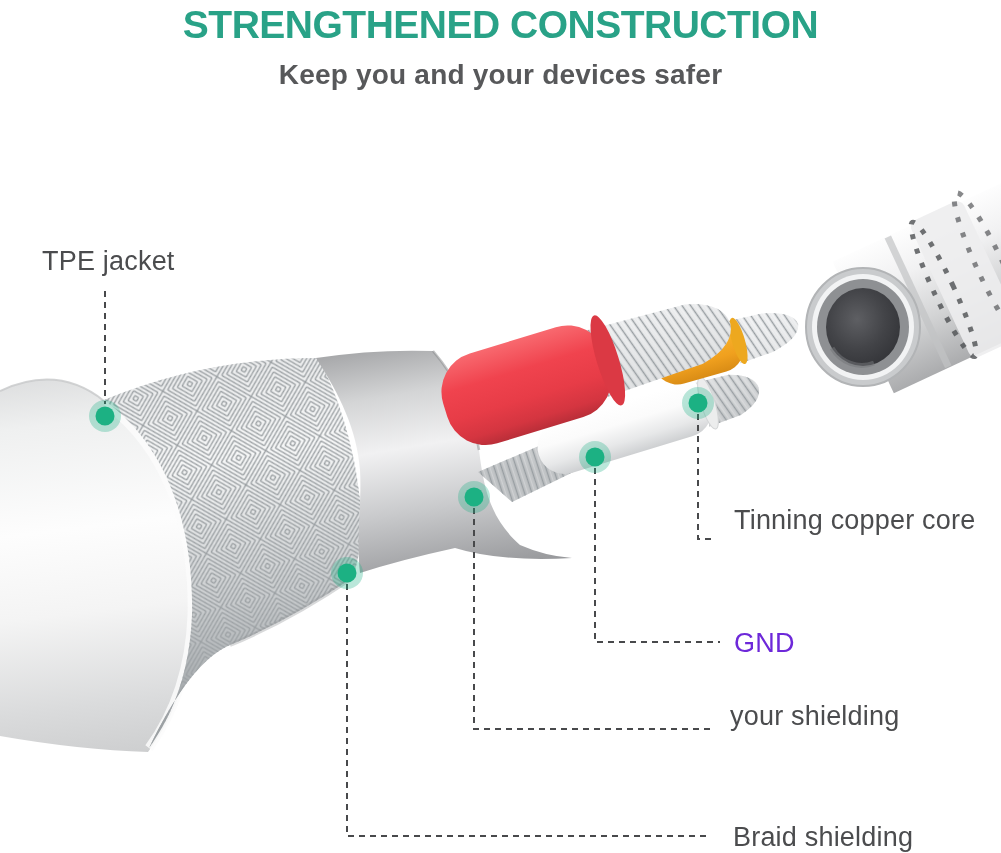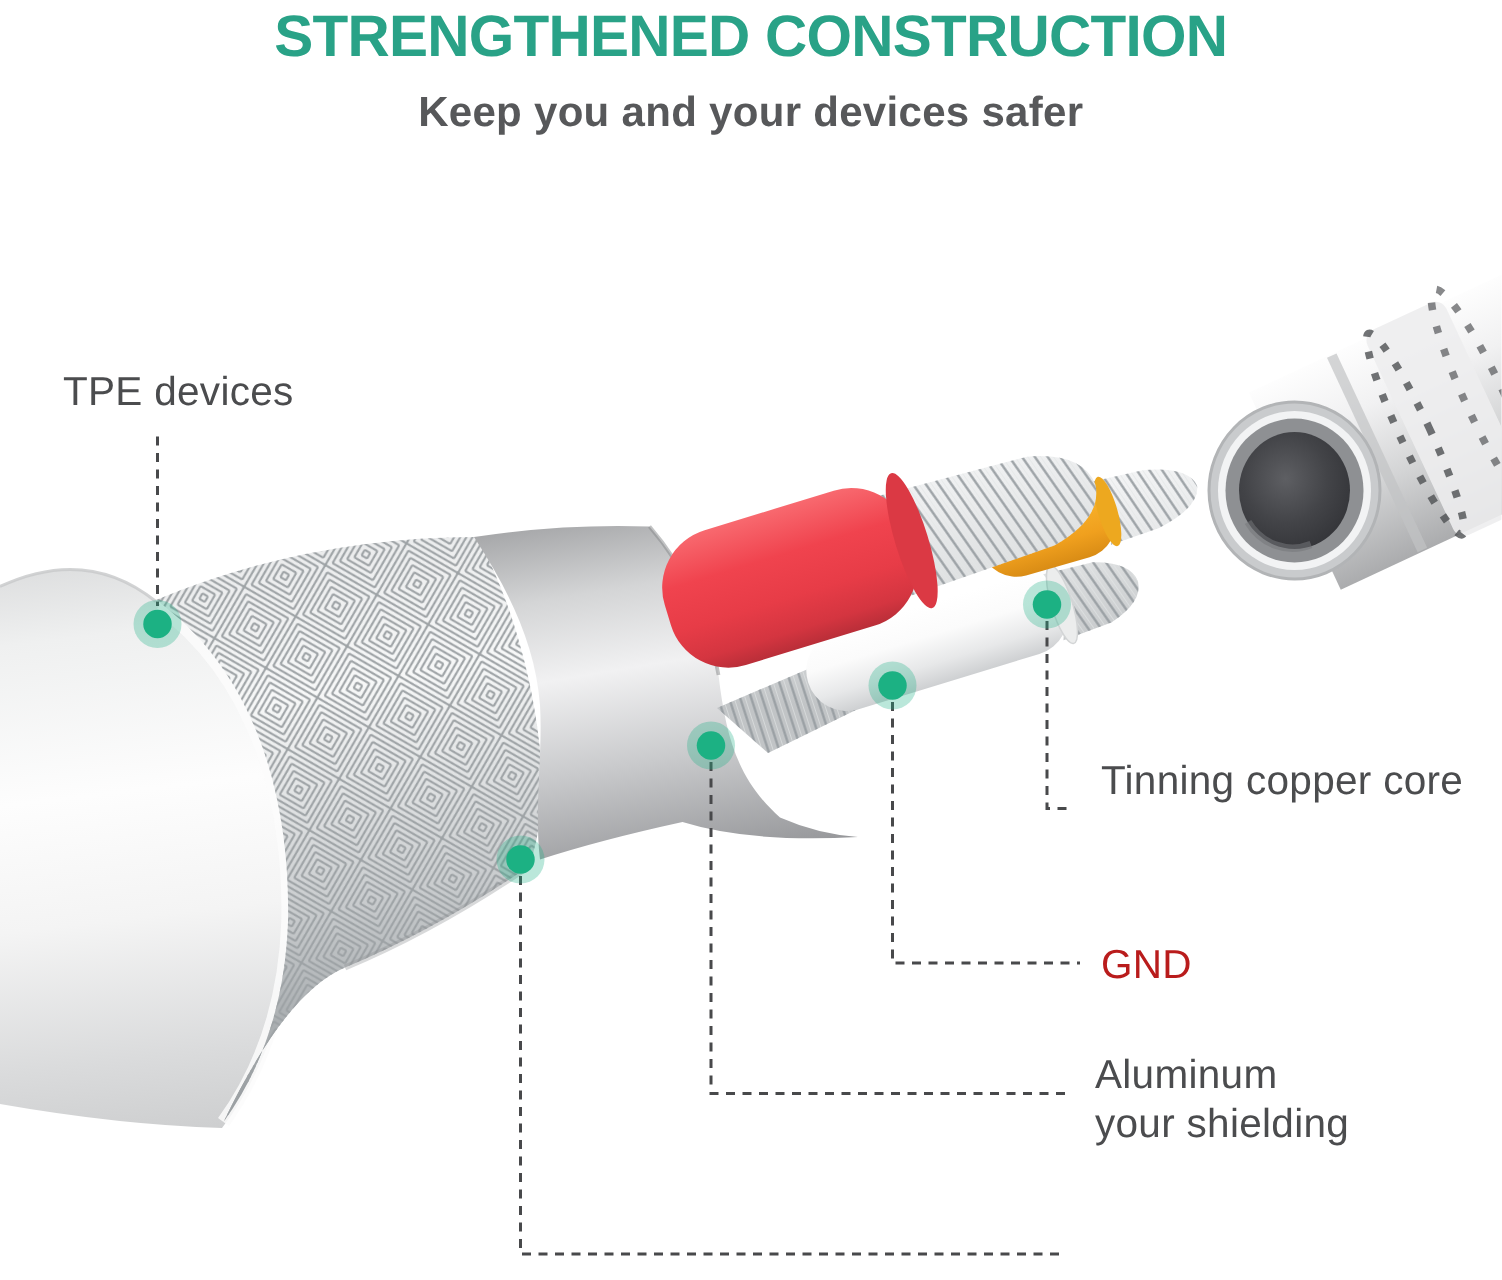--- a/index.html
+++ b/index.html
@@ -201,27 +201,27 @@
         <circle cx="698" cy="403" r="9.5" fill="#1CB183"></circle>
       </g>
     </g>
   </svg>
 
   <div class="header">
     <div class="title" style="color: rgb(41, 162, 135);">STRENGTHENED CONSTRUCTION</div>
     <div class="subtitle" style="color: rgb(87, 88, 90);">Keep you and your devices safer</div>
   </div>
 
-  <div class="lbl" style="left: 42px; top: 245px; color: rgb(75, 76, 78);">TPE devices</div>
+  <div class="lbl" style="left: 42px; top: 245px; color: rgb(75, 76, 78);">TPE jacket</div>
 
   <div class="lbl" style="left: 734px; top: 504px; color: rgb(75, 76, 78);">
     <div>Tinning copper core</div>
   </div>
 
-  <div class="lbl" style="left: 734px; top: 627px; color: #b91c1c;">GND</div>
+  <div class="lbl" style="left: 734px; top: 627px; color: #6d28d9;">GND</div>
 
   <div class="lbl" style="left: 730px; top: 700px; color: rgb(75, 76, 78);">
-    <div>Aluminum</div>
     <div>your shielding</div>
   </div>
 
+  <div class="lbl" style="left: 733px; top: 821px; color: rgb(75, 76, 78);">Braid shielding</div>
 
 </div>
 
 </body></html>

